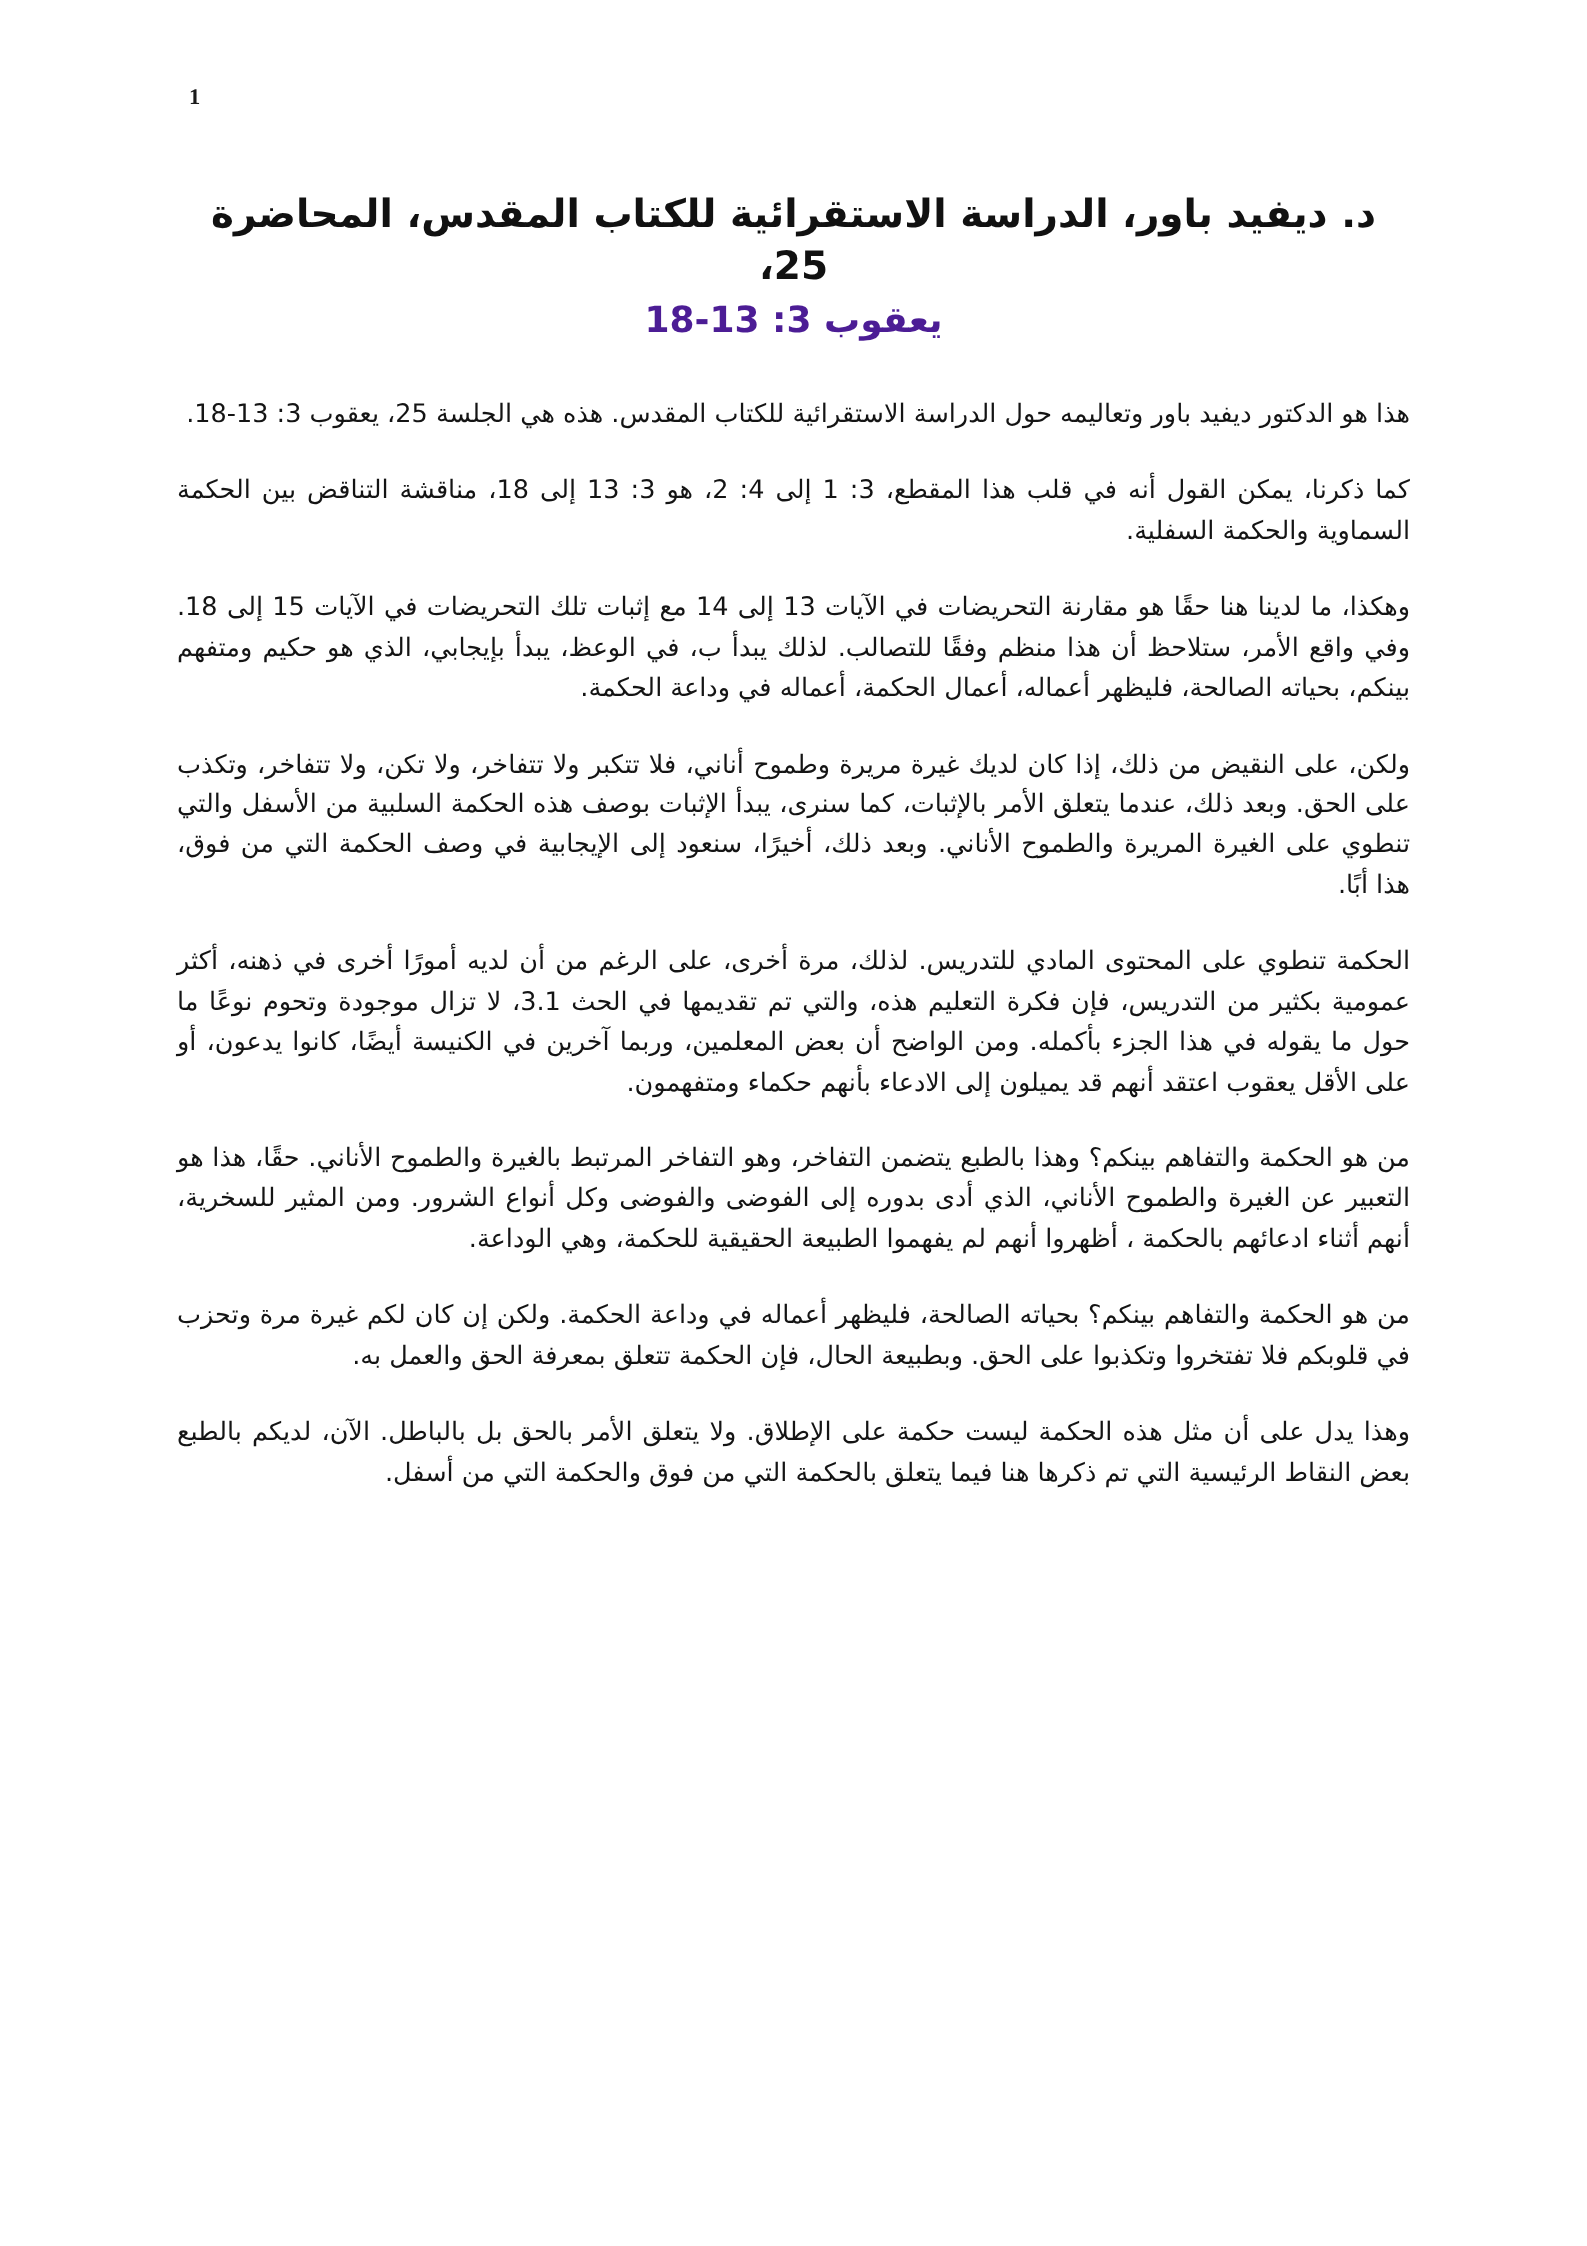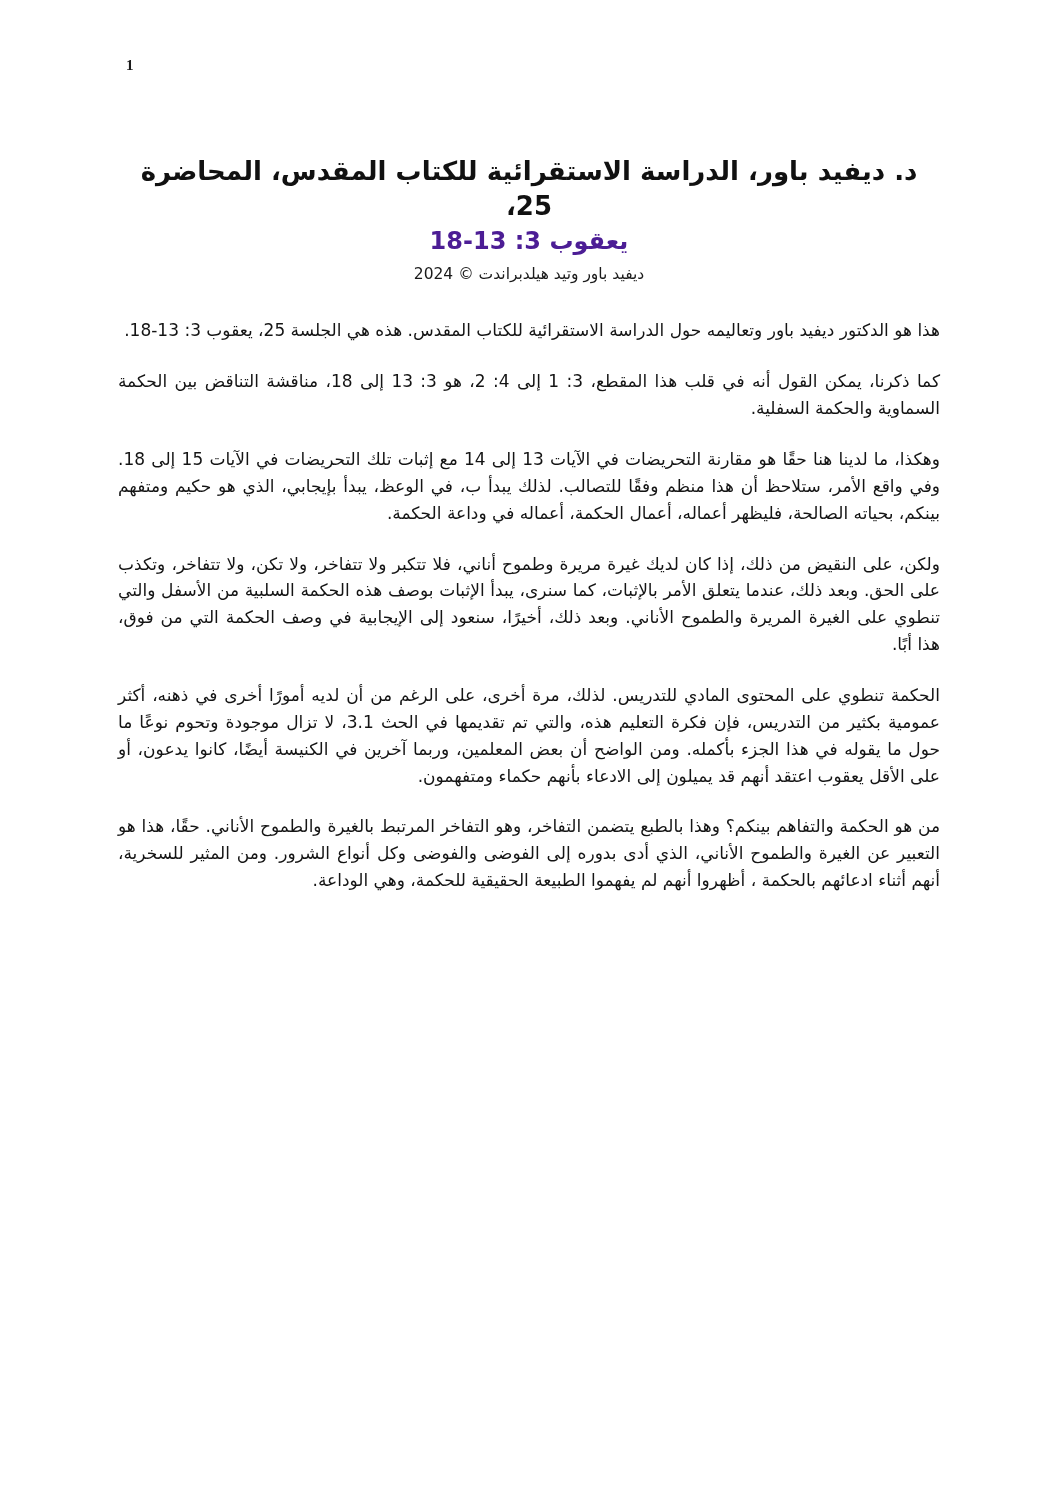--- a/index.html
+++ b/index.html
@@ -21,21 +21,21 @@
   .page-number {
     position: absolute;
     top: 57px;
     left: 126px;
     font-size: 15px;
     font-weight: 700;
     font-family: "Liberation Serif", "DejaVu Serif", serif;
     color: #1a1a1a;
   }
   .doc-header {
-    margin-top: 106px;
+    margin-top: 78px;
     text-align: center;
     direction: rtl;
   }
   .doc-title {
     margin: 0;
     font-size: 26px;
     line-height: 1.35;
     font-weight: 800;
     color: #111111;
   }
@@ -71,25 +71,26 @@
 </head>
 <body>
 
 <div class="page">
 
   <div class="page-number">1</div>
 
   <div class="doc-header">
     <h1 class="doc-title">د. ديفيد باور، الدراسة الاستقرائية للكتاب المقدس، المحاضرة 25،</h1>
     <h2 class="doc-subtitle">يعقوب 3: 13-18</h2>
-    <div class="doc-copyright">ديفيد باور وتيد هيلدبراندت © 2024</div>
   </div>
 
   <div class="doc-body">
     <p>هذا هو الدكتور ديفيد باور وتعاليمه حول الدراسة الاستقرائية للكتاب المقدس. هذه هي الجلسة 25، يعقوب 3: 13-18.</p>
     <p>كما ذكرنا، يمكن القول أنه في قلب هذا المقطع، 3: 1 إلى 4: 2، هو 3: 13 إلى 18، مناقشة التناقض بين الحكمة السماوية والحكمة السفلية.</p>
     <p>وهكذا، ما لدينا هنا حقًا هو مقارنة التحريضات في الآيات 13 إلى 14 مع إثبات تلك التحريضات في الآيات 15 إلى 18. وفي واقع الأمر، ستلاحظ أن هذا منظم وفقًا للتصالب. لذلك يبدأ ب، في الوعظ، يبدأ بإيجابي، الذي هو حكيم ومتفهم بينكم، بحياته الصالحة، فليظهر أعماله، أعمال الحكمة، أعماله في وداعة الحكمة.</p>
     <p>ولكن، على النقيض من ذلك، إذا كان لديك غيرة مريرة وطموح أناني، فلا تتكبر ولا تتفاخر، ولا تكن، ولا تتفاخر، وتكذب على الحق. وبعد ذلك، عندما يتعلق الأمر بالإثبات، كما سنرى، يبدأ الإثبات بوصف هذه الحكمة السلبية من الأسفل والتي تنطوي على الغيرة المريرة والطموح الأناني. وبعد ذلك، أخيرًا، سنعود إلى الإيجابية في وصف الحكمة التي من فوق، هذا أبًا.</p>
     <p>الحكمة تنطوي على المحتوى المادي للتدريس. لذلك، مرة أخرى، على الرغم من أن لديه أمورًا أخرى في ذهنه، أكثر عمومية بكثير من التدريس، فإن فكرة التعليم هذه، والتي تم تقديمها في الحث 3.1، لا تزال موجودة وتحوم نوعًا ما حول ما يقوله في هذا الجزء بأكمله. ومن الواضح أن بعض المعلمين، وربما آخرين في الكنيسة أيضًا، كانوا يدعون، أو على الأقل يعقوب اعتقد أنهم قد يميلون إلى الادعاء بأنهم حكماء ومتفهمون.</p>
     <p>من هو الحكمة والتفاهم بينكم؟ وهذا بالطبع يتضمن التفاخر، وهو التفاخر المرتبط بالغيرة والطموح الأناني. حقًا، هذا هو التعبير عن الغيرة والطموح الأناني، الذي أدى بدوره إلى الفوضى والفوضى وكل أنواع الشرور. ومن المثير للسخرية، أنهم أثناء ادعائهم بالحكمة ، أظهروا أنهم لم يفهموا الطبيعة الحقيقية للحكمة، وهي الوداعة.</p>
+    <p>من هو الحكمة والتفاهم بينكم؟ بحياته الصالحة، فليظهر أعماله في وداعة الحكمة. ولكن إن كان لكم غيرة مرة وتحزب في قلوبكم فلا تفتخروا وتكذبوا على الحق. وبطبيعة الحال، فإن الحكمة تتعلق بمعرفة الحق والعمل به.</p>
+    <p>وهذا يدل على أن مثل هذه الحكمة ليست حكمة على الإطلاق. ولا يتعلق الأمر بالحق بل بالباطل. الآن، لديكم بالطبع بعض النقاط الرئيسية التي تم ذكرها هنا فيما يتعلق بالحكمة التي من فوق والحكمة التي من أسفل.</p>
   </div>
 
 </div>
 
 </body></html>

